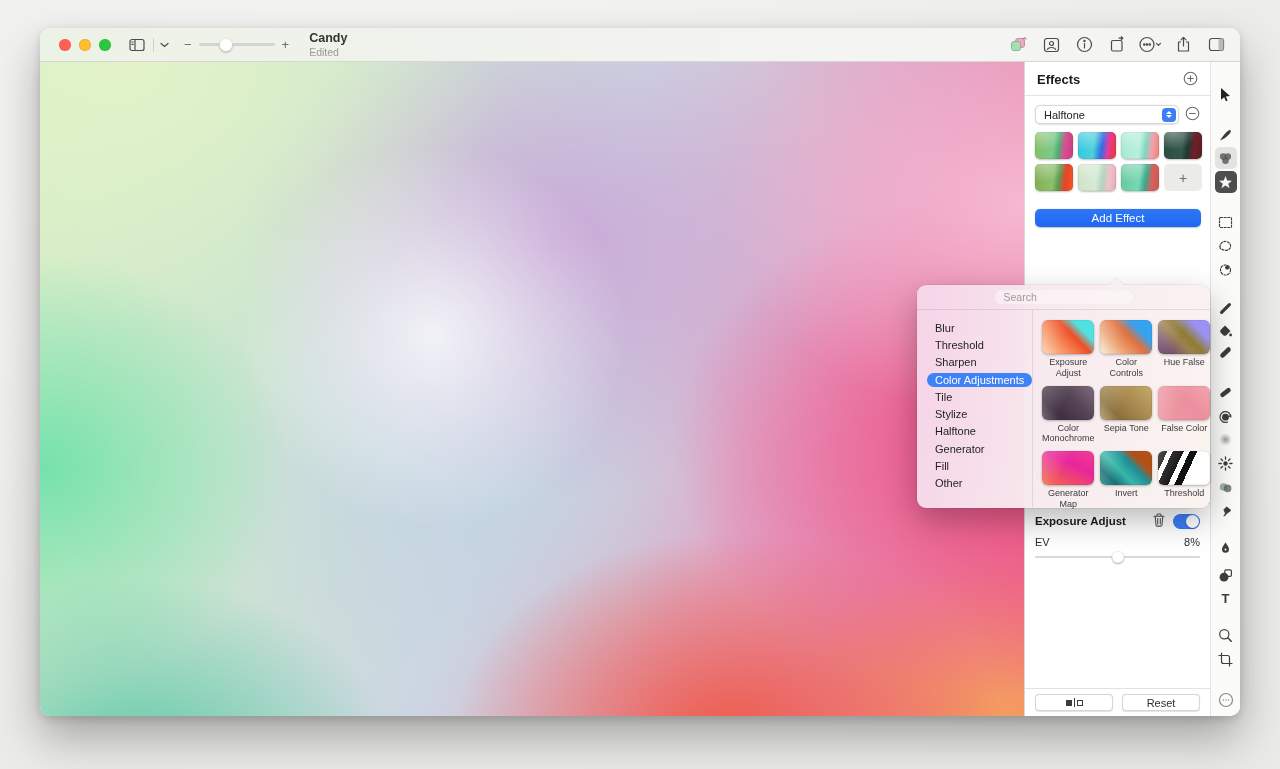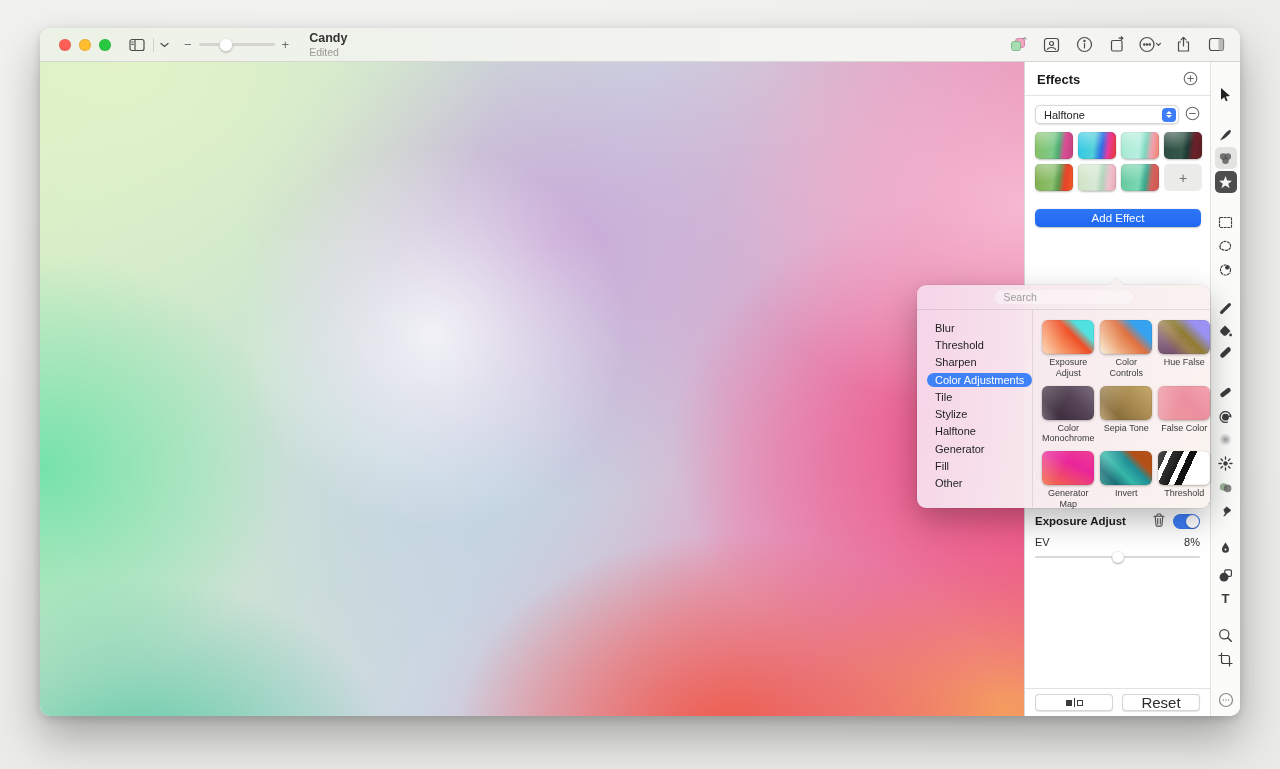--- a/index.html
+++ b/index.html
@@ -99,21 +99,21 @@
   .fx-head { display:flex; align-items:center; padding:9px 10px 7px 10px; gap:8px; }
   .fx-head .lbl { font-size:11.5px; font-weight:bold; color:#1d1d1d; flex:1; }
   .trash svg { stroke:#565656; fill:none; stroke-width:1.1; stroke-linecap:round; }
   .toggle { width:27px; height:15px; border-radius:8px; background:#3d7df7; position:relative;
             box-shadow:inset 0 0 0 .5px rgba(0,0,0,.08); }
   .toggle .tknob { position:absolute; top:1px; right:1px; width:13px; height:13px; border-radius:50%;
             background:#fff; box-shadow:0 1px 1.5px rgba(0,0,0,.3); }
   .panel-foot { position:absolute; left:0; right:0; bottom:0; height:28px; border-top:1px solid #e2e2e0;
                 display:flex; align-items:center; gap:9px; padding:0 10px; background:#fff; }
   .foot-btn { flex:1; height:17px; background:#fff; border:1px solid #d5d5d3; border-radius:4px;
-              box-shadow:0 .5px 1px rgba(0,0,0,.12); font-size:15px; color:#2d2d2d;
+              box-shadow:0 .5px 1px rgba(0,0,0,.12); font-size:11px; color:#2d2d2d;
               font-family:inherit; display:flex; align-items:center; justify-content:center; gap:0; }
   .cmp { display:flex; align-items:center; gap:2px; }
   .cmp .sq1 { width:6px; height:6px; background:#3c3c3c; display:inline-block; }
   .cmp .bar { width:1px; height:9px; background:#3c3c3c; display:inline-block; }
   .cmp .sq2 { width:6px; height:6px; border:1px solid #3c3c3c; display:inline-block; }
 
   
   .tools { width:30px; height:100%; background:#fbfbfa; border-left:1px solid #e2e2e0;
            border-bottom-right-radius:10px; position:relative; }
   .tool { position:absolute; left:50%; transform:translate(-50%,-50%); width:22px; height:22px;

